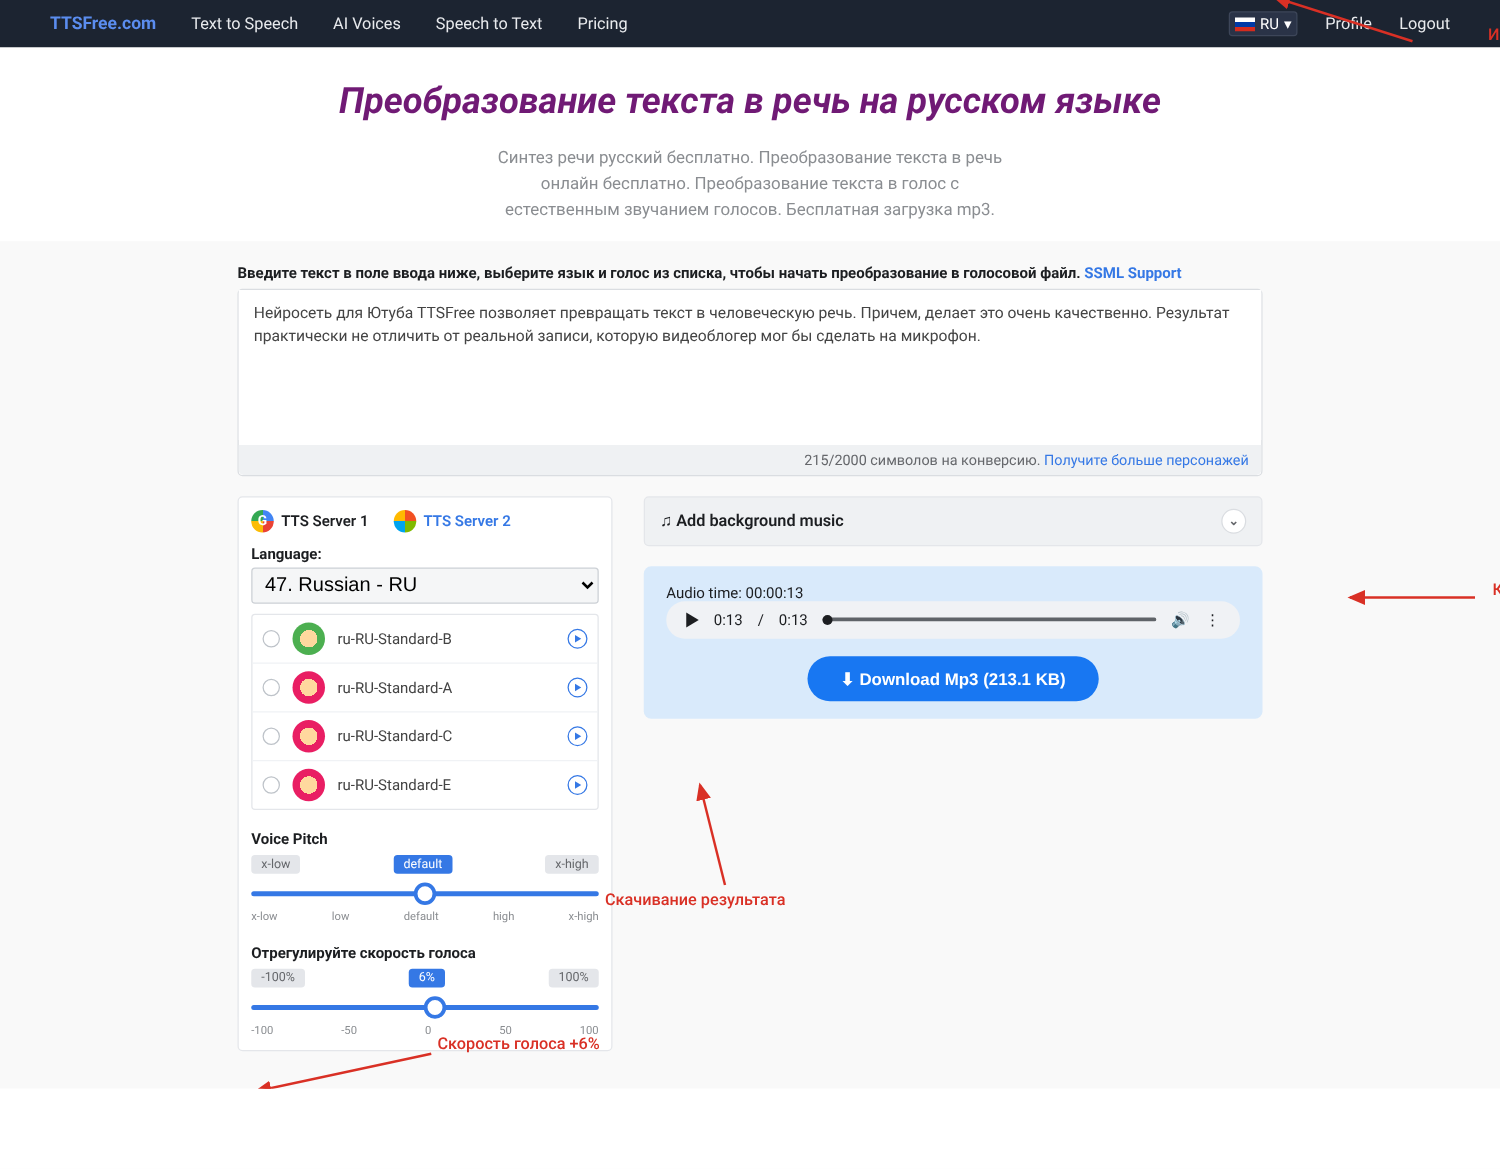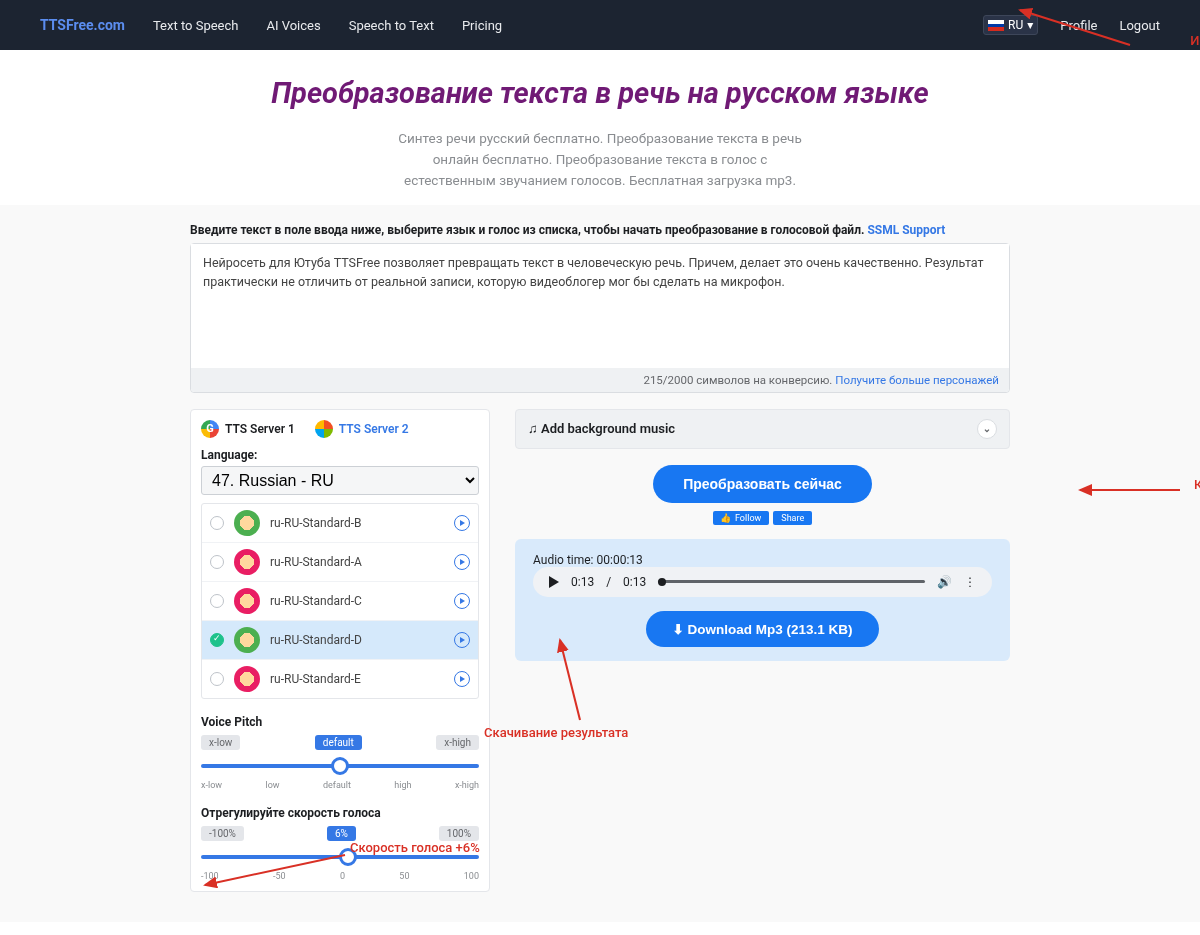--- a/index.html
+++ b/index.html
@@ -1,17 +1,17 @@
 <!DOCTYPE html>
 <html><head>
 <meta charset="utf-8">
 <style>
 * { box-sizing: border-box; margin: 0; padding: 0; }
 body { font-family: -apple-system, BlinkMacSystemFont, "Segoe UI", Roboto, sans-serif; background: #fff; color: #1c1e21; }
-.topbar { background: #1c2431; height: 50px; display: flex; align-items: center; padding: 0 40px; justify-content: space-between; }
+.topbar { background: #1c2431; height: 38px; display: flex; align-items: center; padding: 0 40px; justify-content: space-between; }
 .topbar-left { display: flex; align-items: center; gap: 28px; }
 .logo { color: #5b8def; font-weight: 700; font-size: 14px; }
 .nav-item { color: #e8eaed; font-size: 13px; }
 .topbar-right { display: flex; align-items: center; gap: 22px; }
 .lang-select { background: #2a3347; color: #fff; border: 1px solid #3d4659; font-size: 12px; padding: 2px 4px; border-radius: 3px; display: flex; align-items: center; gap: 4px; }
 .flag { width: 16px; height: 11px; background: linear-gradient(#fff 33%, #0039a6 33%, #0039a6 66%, #d52b1e 66%); display: inline-block; }
 .profile-link { color: #e8eaed; font-size: 13px; }
 .hero { text-align: center; padding: 26px 20px 14px; background: #fff; }
 .hero h1 { font-size: 29px; font-weight: 700; color: #701a75; font-style: italic; }
 .hero p { color: #8a8d91; font-size: 13.5px; line-height: 1.55; max-width: 410px; margin: 18px auto 0; }
@@ -144,26 +144,20 @@
     <span class="avatar av-a"></span>
     <span class="voice-name">ru-RU-Standard-A</span>
     <span class="play-ic"></span>
             </div>
             <div class="voice-row">
               <span class="radio"></span>
     <span class="avatar av-c"></span>
     <span class="voice-name">ru-RU-Standard-C</span>
     <span class="play-ic"></span>
             </div>
-            <div class="voice-row selected">
-              <span class="radio"></span>
-    <span class="avatar av-b"></span>
-    <span class="voice-name">ru-RU-Standard-D</span>
-    <span class="play-ic"></span>
-            </div>
             <div class="voice-row">
               <span class="radio"></span>
     <span class="avatar av-a"></span>
     <span class="voice-name">ru-RU-Standard-E</span>
     <span class="play-ic"></span>
             </div>
           </div>
 
         <div class="slider-block">
           <div class="field-label">Voice Pitch</div>
@@ -204,30 +198,20 @@
               <span>100</span>
             </div>
         </div>
       </div>
     </div>
 
     <div class="right-col">
       <div class="bg-music">
         <span><span>♫</span> <span>Add background music</span></span>
         <span class="chev">⌄</span>
-      </div>
-      <div class="convert-wrap">
-        <button class="convert-btn">Преобразовать сейчас</button>
-        <div class="social">
-          <span class="soc-btn">
-              <span>👍</span>
-              <span>Follow</span>
-            </span>
-          <span class="soc-btn">Share</span>
-        </div>
       </div>
       <div class="audio-box">
         <div class="audio-time">Audio time: 00:00:13</div>
         <div class="player">
           <span class="play-btn"></span>
           <span>0:13</span> / <span>0:13</span>
           <div class="prog">
               <div class="prog-fill"></div>
             </div>
           <span>🔊</span>

